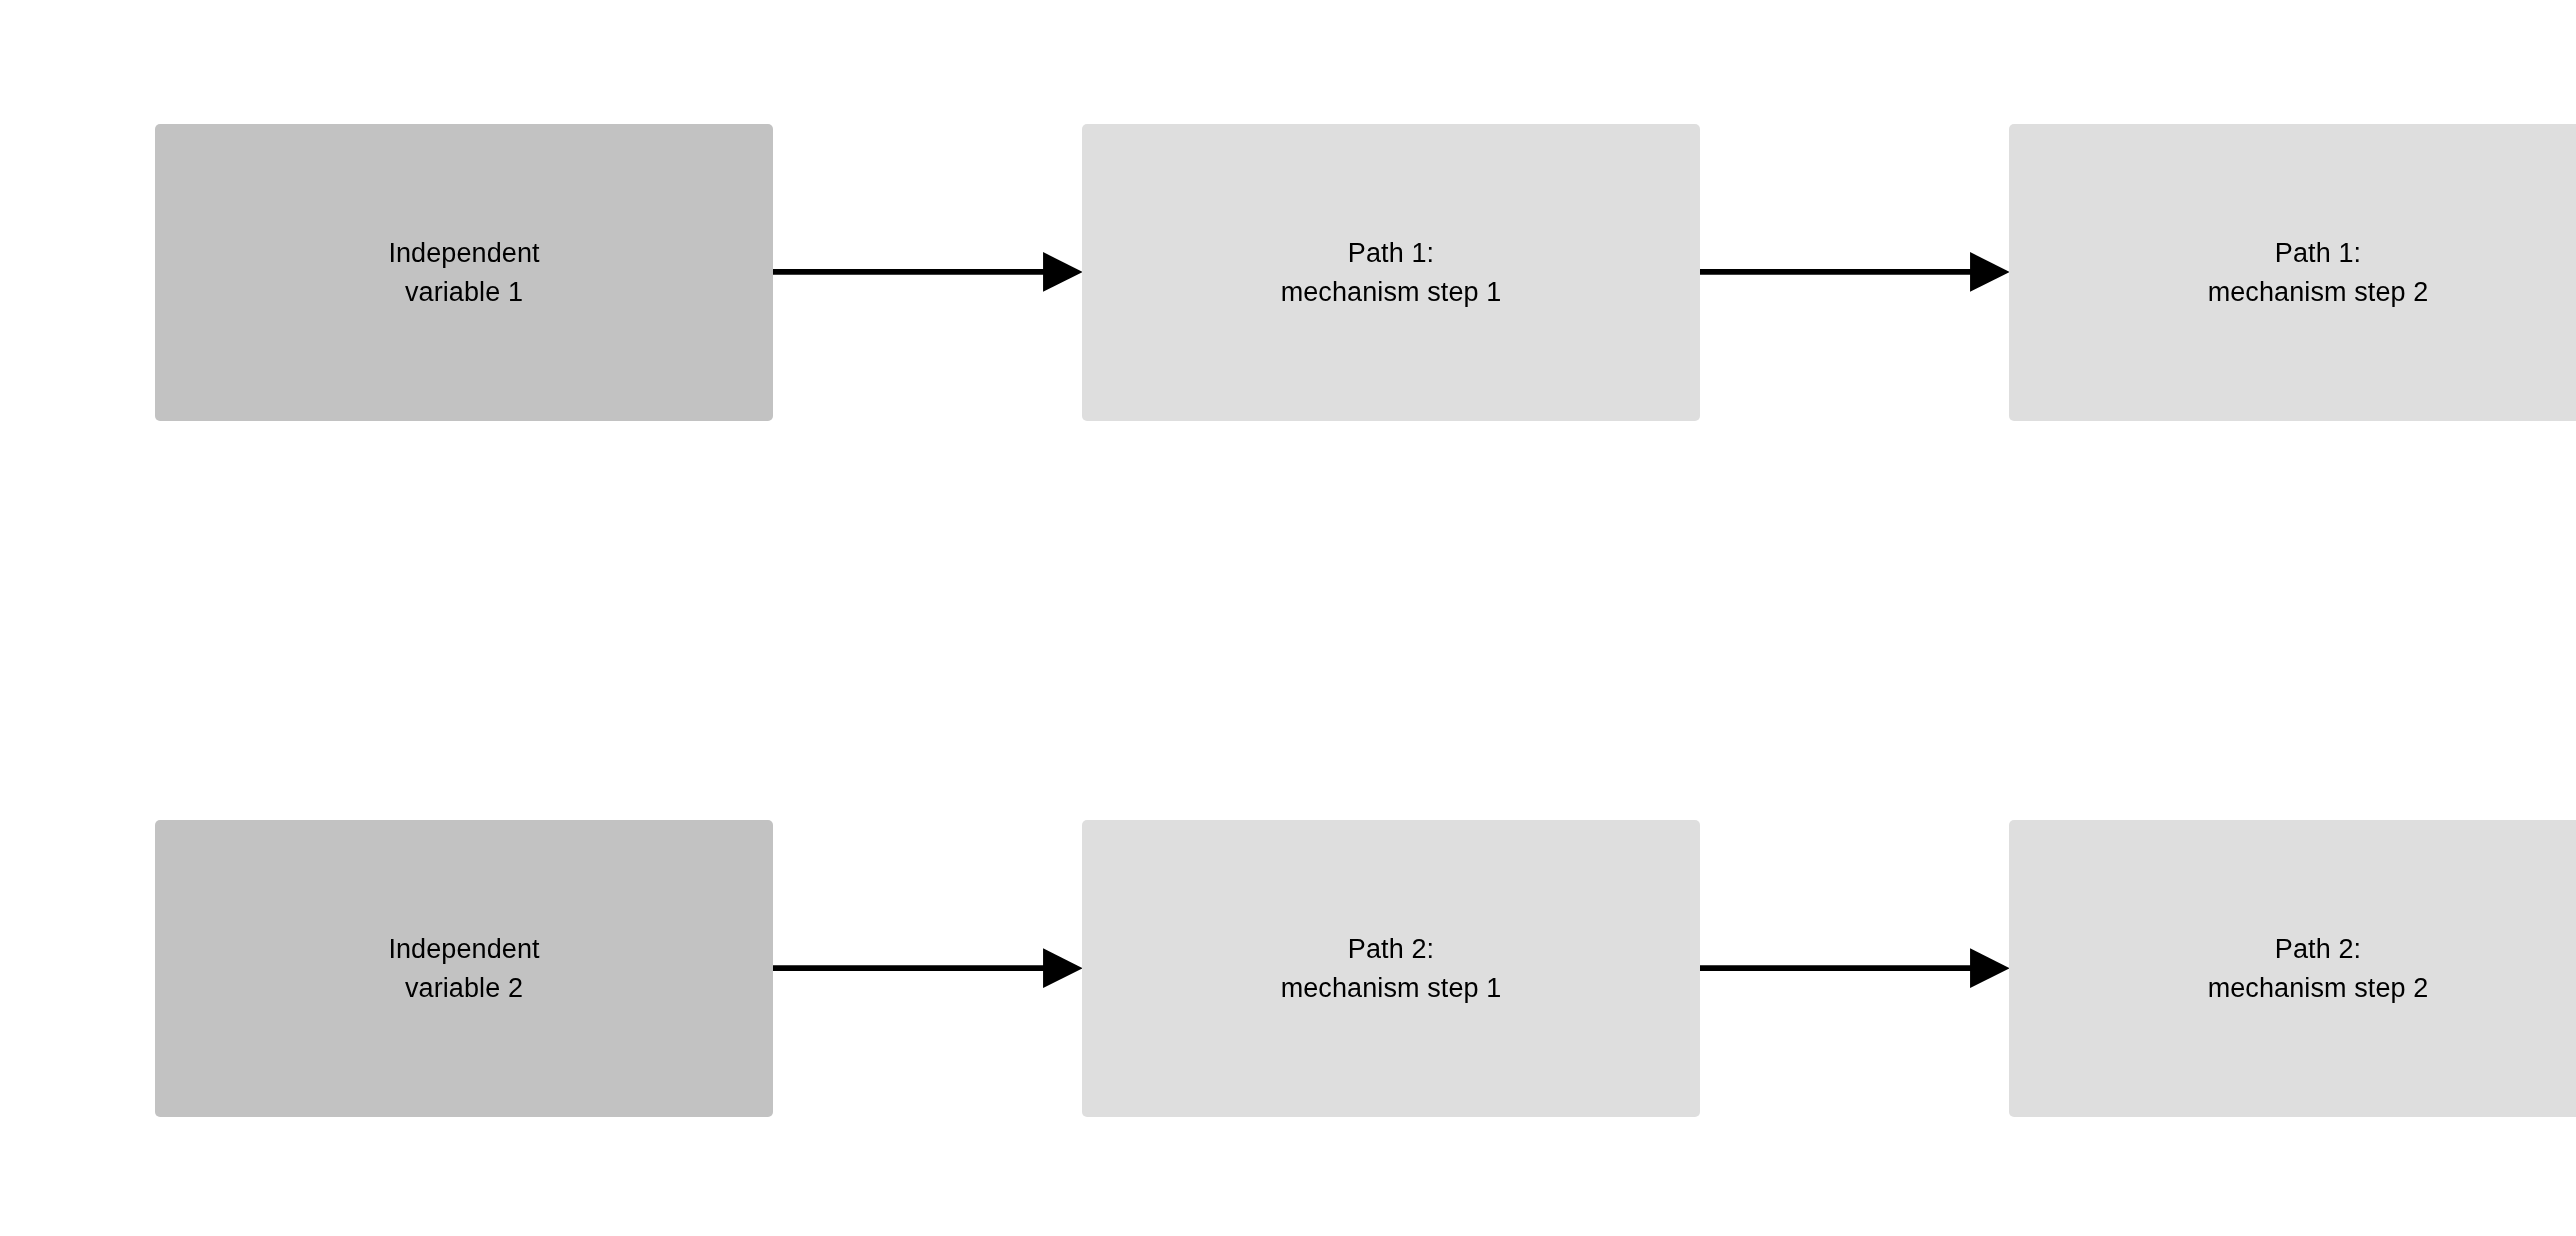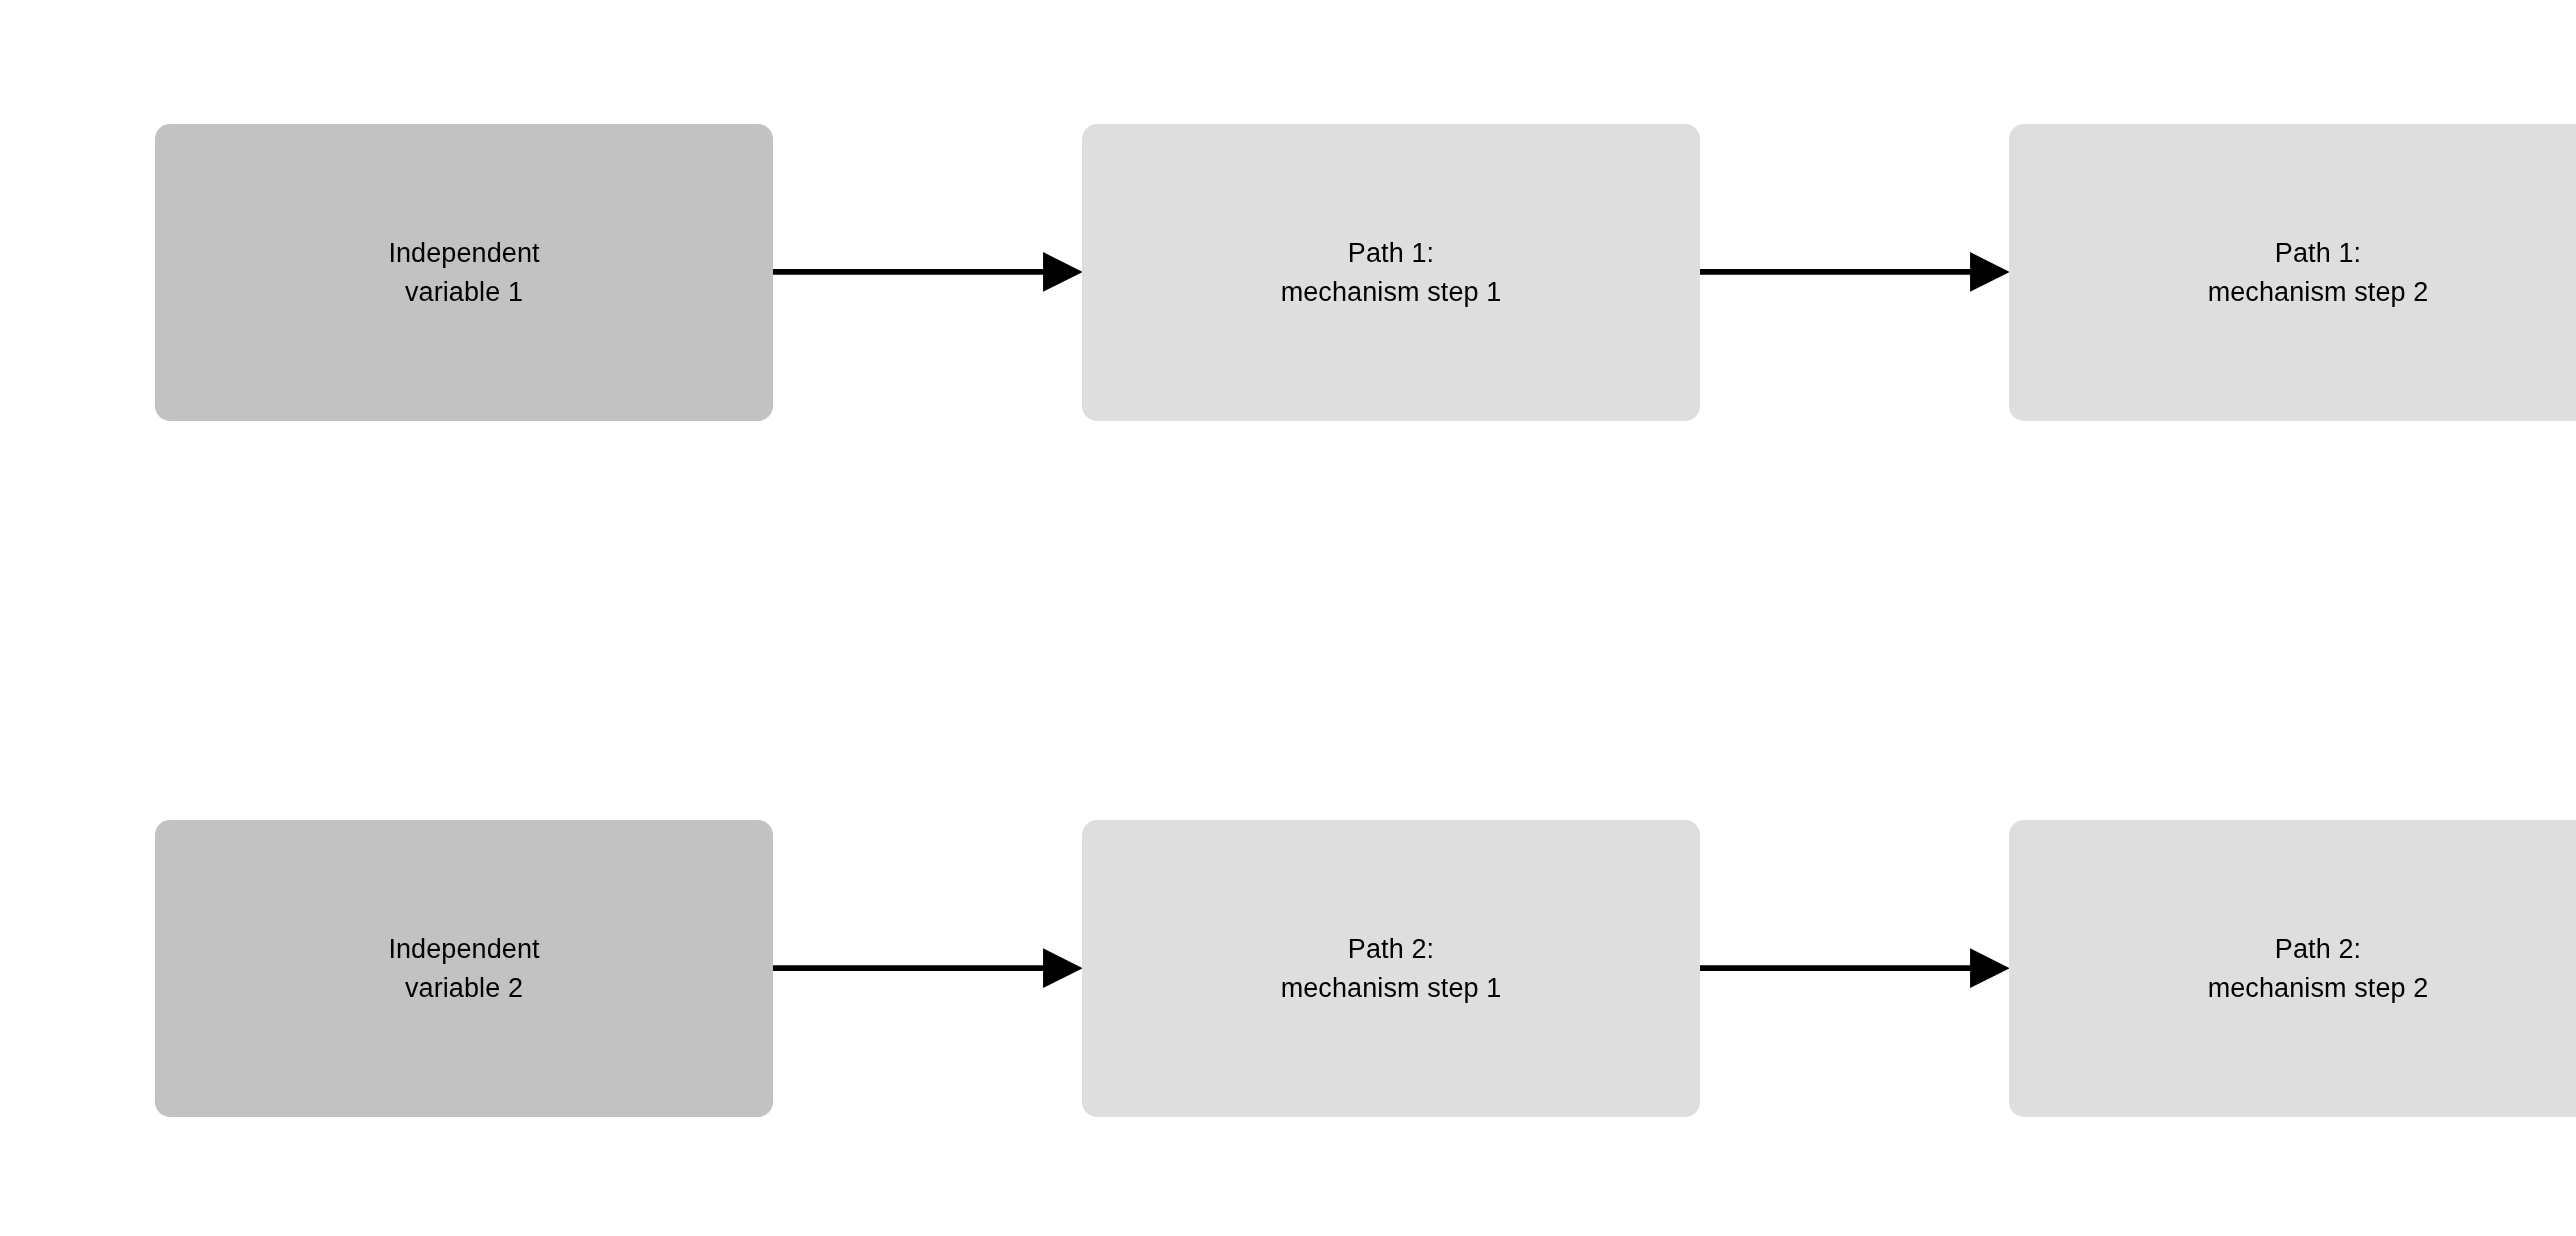--- a/index.html
+++ b/index.html
@@ -20,21 +20,21 @@
     position: absolute;
     left: 0;
     top: 0;
     width: 3709px;
     height: 1236px;
     pointer-events: none;
   }
   .node {
     position: absolute;
     box-sizing: border-box;
-    border-radius: 15px;
+    border-radius: 5px;
     display: flex;
     align-items: center;
     justify-content: center;
     text-align: center;
   }
   .node-label {
     font-size: 27px;
     line-height: 1.42;
     color: #000000;
     letter-spacing: 0.1px;

